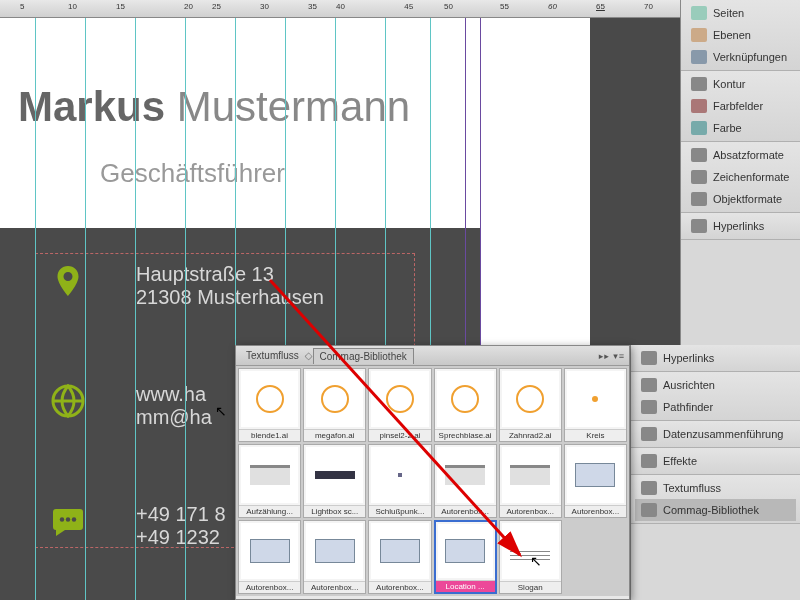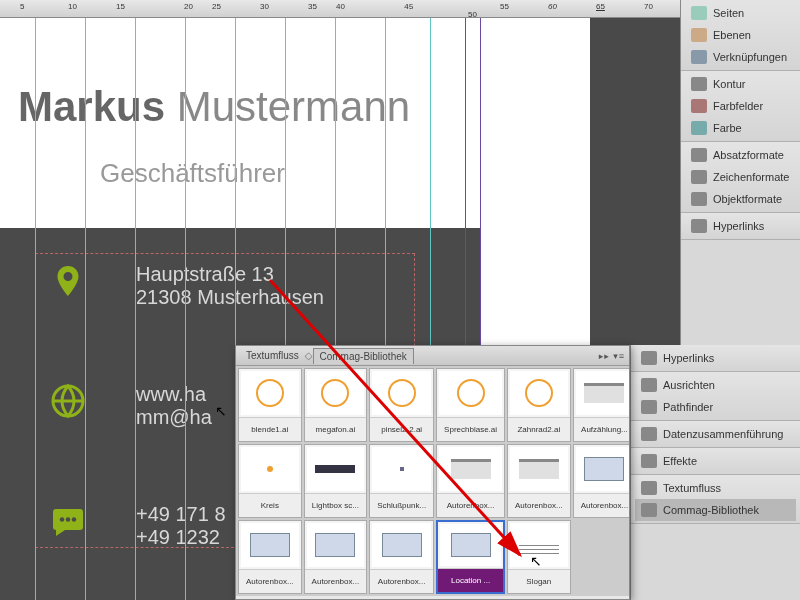--- a/index.html
+++ b/index.html
@@ -29,22 +29,22 @@
 .lib-tabs .tab { padding: 2px 6px; color: #444; cursor: pointer; }
 .lib-tabs .tab.active { background: #d0d0d0; border: 1px solid #888; border-bottom: none; }
 .lib-tabs .ctrls { margin-left: auto; font-size: 9px; color: #555; letter-spacing: 1px; }
 .lib-grid { display: grid; grid-template-columns: repeat(6, 1fr); grid-auto-rows: 74px; padding: 2px; gap: 2px; background: #ccc; overflow: hidden; height: 230px; }
 .lib-item { background: #f4f4f4; border: 1px solid #aaa; display: flex; flex-direction: column; cursor: pointer; }
 .lib-item.sel { border: 2px solid #3a6dd0; }
 .lib-thumb { flex: 1; display: flex; align-items: center; justify-content: center; background: #fff; margin: 2px; }
 .lib-thumb .ic { width: 28px; height: 28px; border: 2px solid #f0a030; border-radius: 50%; }
 .lib-thumb .box { width: 40px; height: 20px; background: #e0e0e0; border-top: 3px solid #888; }
 .lib-thumb .box2 { width: 40px; height: 24px; background: #cfd8e8; border: 1px solid #789; }
-.lib-label { font-size: 8px; text-align: center; padding: 7px; background: #eee; border-top: 1px solid #ccc; white-space: nowrap; overflow: hidden; color: #333; }
-.lib-item.sel .lib-label { background: #701a75; color: #fff; }
+.lib-label { font-size: 8px; text-align: center; padding: 1px; background: #eee; border-top: 1px solid #ccc; white-space: nowrap; overflow: hidden; color: #333; }
+.lib-item.sel .lib-label { background: #ec4899; color: #fff; }
 
 .arrow { position: absolute; z-index: 60; pointer-events: none; }
 
 .panels { position: absolute; top: 0; right: 0; width: 120px; height: 600px; background: #d8d8d8; border-left: 1px solid #888; z-index: 40; }
 .panels2 { position: absolute; top: 345px; right: 0; width: 170px; height: 255px; background: #d8d8d8; border-left: 1px solid #888; z-index: 45; }
 .p-group { border-bottom: 1px solid #b0b0b0; padding: 2px 4px; background: linear-gradient(#e4e4e4,#d4d4d4); }
 .p-item { display: flex; align-items: center; gap: 6px; padding: 4px 6px; font-size: 11px; color: #333; cursor: pointer; }
 .p-item.active { background: #b8b8b8; }
 .p-ico { width: 16px; height: 14px; background: #888; border-radius: 2px; flex-shrink: 0; }
 
@@ -56,21 +56,21 @@
 <div class="ruler-h">
     <span style="left: 20px;">5</span>
     <span style="left: 68px;">10</span>
     <span style="left: 116px;">15</span>
     <span style="left: 174px; margin-left: 10px;">20</span>
     <span style="left: 212px;">25</span>
     <span style="left: 260px;">30</span>
     <span style="left: 308px;">35</span>
     <span style="left: 336px;">40</span>
     <span style="left: 404px; font-family: Liberation Mono, monospace;">45</span>
-    <span style="left: 468px; margin-top: 8px;">50</span>
+    <span style="left: 444px;">50</span>
     <span style="left: 500px; text-align: center;">55</span>
     <span style="left: 548px; font-style: italic;">60</span>
     <span style="left: 596px; text-decoration: underline;">65</span>
     <span style="left: 644px;">70</span>
   </div>
 
 <div class="canvas-area">
   <div class="page"></div>
   <div class="page-dark"></div>
 
@@ -163,29 +163,29 @@
         <div class="lib-label">Sprechblase.ai</div>
       </div>
       <div class="lib-item">
         <div class="lib-thumb">
           <div class="ic"></div>
         </div>
         <div class="lib-label">Zahnrad2.ai</div>
       </div>
       <div class="lib-item">
         <div class="lib-thumb">
+          <div style="width:6px;height:6px;background:#f0a030;border-radius:50%"></div>
+        </div>
+        <div class="lib-label">Kreis</div>
+      </div>
+      <div class="lib-item">
+        <div class="lib-thumb">
           <div class="box"></div>
         </div>
         <div class="lib-label">Aufzählung...</div>
-      </div>
-      <div class="lib-item">
-        <div class="lib-thumb">
-          <div style="width:6px;height:6px;background:#f0a030;border-radius:50%"></div>
-        </div>
-        <div class="lib-label">Kreis</div>
       </div>
       <div class="lib-item">
         <div class="lib-thumb">
           <div style="width:40px;height:8px;background:#334"></div>
         </div>
         <div class="lib-label">Lightbox sc...</div>
       </div>
       <div class="lib-item">
         <div class="lib-thumb">
           <div style="width:4px;height:4px;background:#668"></div>

